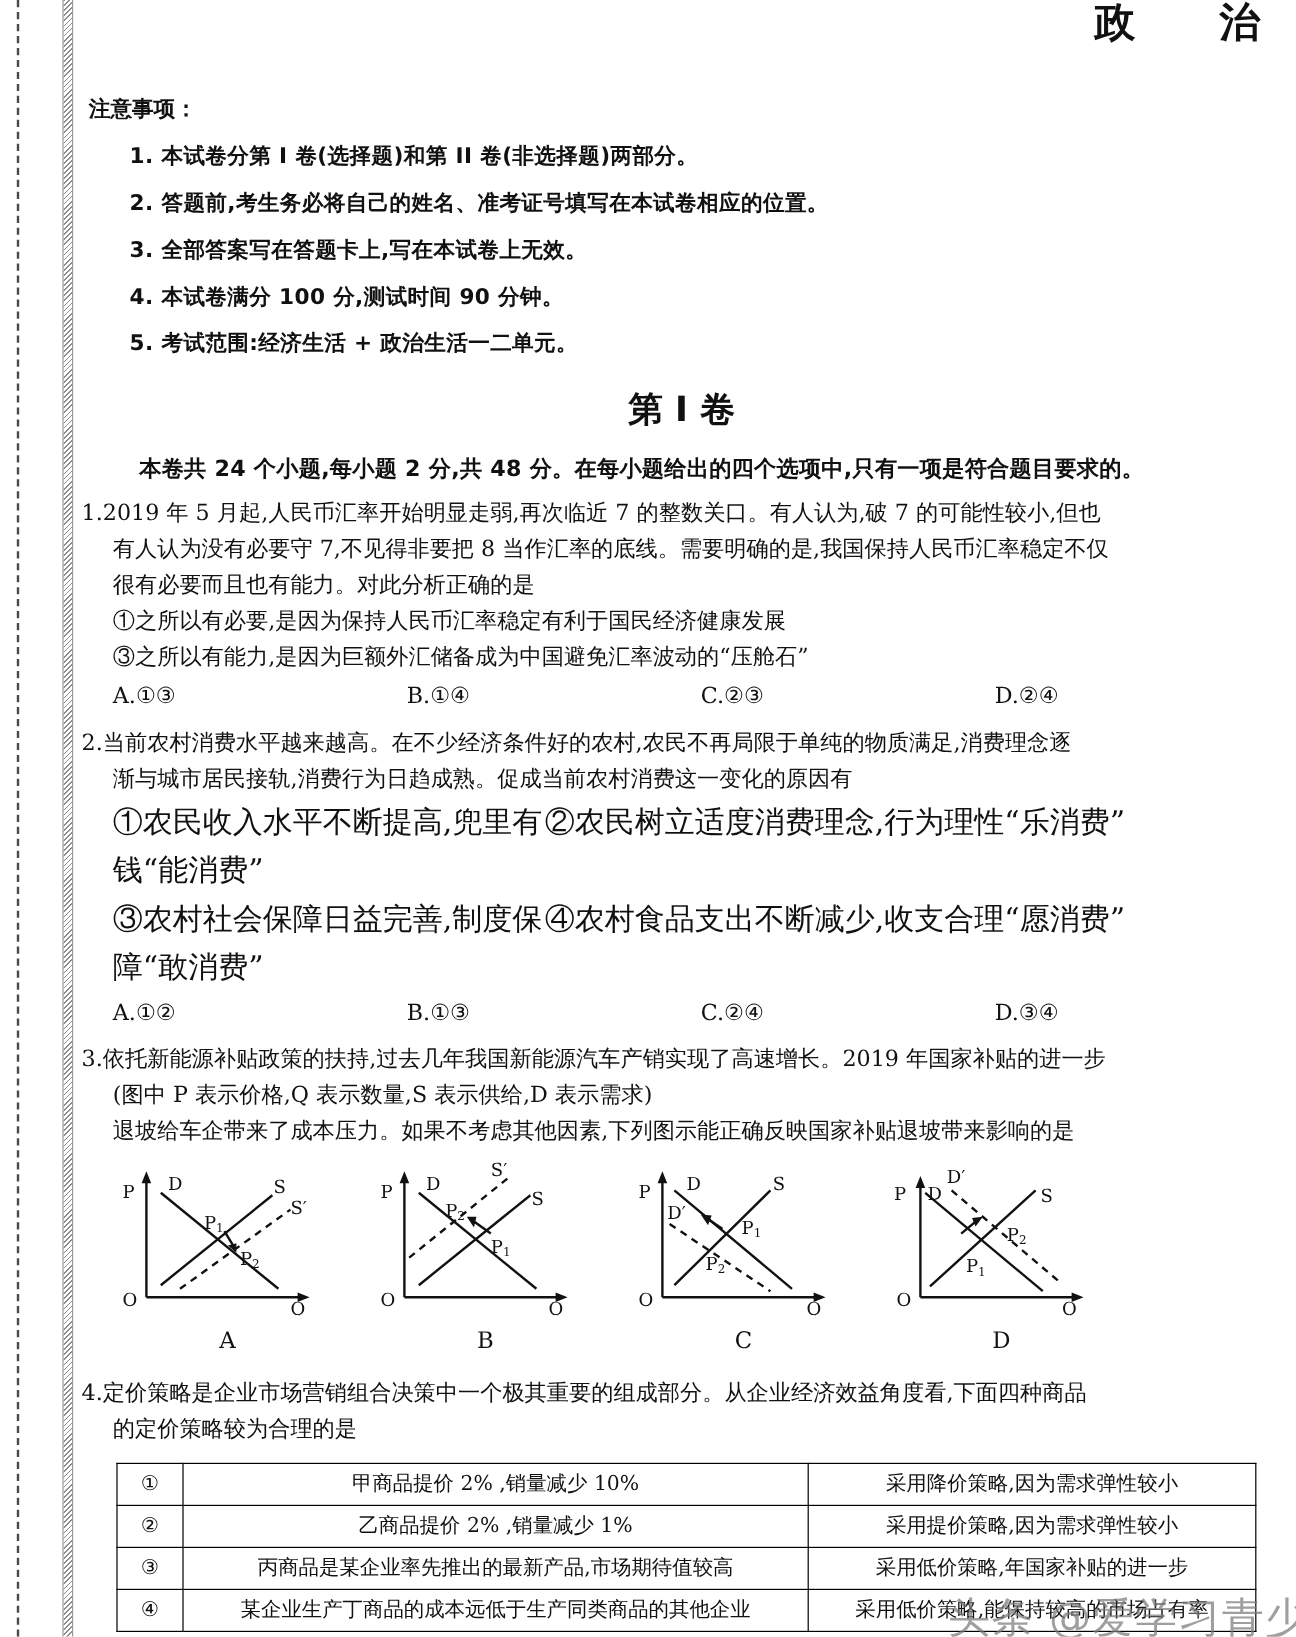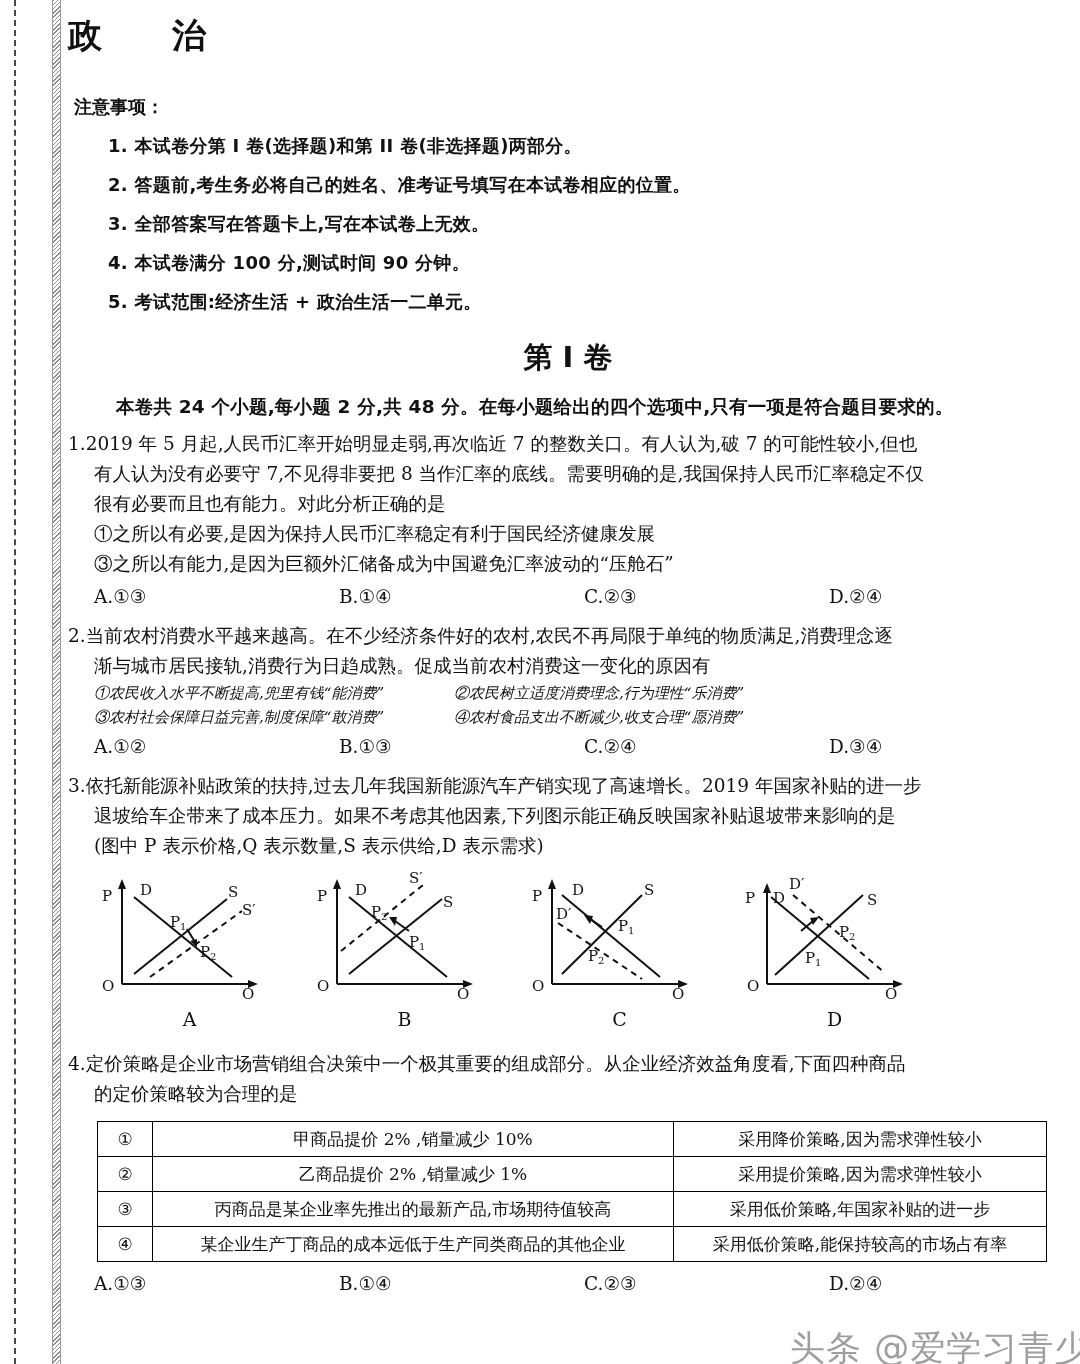--- a/index.html
+++ b/index.html
@@ -43,25 +43,25 @@
   
   .page {
     position: absolute;
     left: 68px;
     top: 0;
     width: 1000px;
     height: 1364px;
   }
 
   .paper-title {
-    text-align: left;
+    text-align: right;
     font-size: 34px;
     font-weight: bold;
     letter-spacing: 18px;
-    padding-top: 16px;
+    padding-top: 0;
     line-height: 1.15;
     font-family: "DejaVu Sans", "Liberation Sans", sans-serif;
   }
 
   .notice-head {
     margin-top: 40px;
     font-size: 18px;
     font-weight: bold;
     padding-left: 6px;
     font-family: "DejaVu Sans", "Liberation Sans", sans-serif;
@@ -114,22 +114,21 @@
   .q-line {
     padding-left: 26px;
     font-size: 18.5px;
     line-height: 1.62;
   }
 
   .opt-pair-row {
     display: flex;
     padding-left: 26px;
     line-height: 1.62;
-    font-size: 15px;
-    font-style: italic;
+    font-size: 25px;
   }
   .opt-pair-row > div:first-child { width: 360px; flex: 0 0 360px; }
 
   .abcd {
     display: flex;
     padding-left: 26px;
     font-size: 18.5px;
     margin-top: 4px;
     line-height: 1.5;
   }
@@ -237,22 +236,22 @@
       <div>B.①③</div>
       <div>C.②④</div>
       <div>D.③④</div>
     </div>
   </div>
 
   <div class="q">
     <div class="q-stem">
       <span class="qnum">3.</span><span>依托新能源补贴政策的扶持,过去几年我国新能源汽车产销实现了高速增长。2019 年国家补贴的进一步</span>
     </div>
+    <div class="q-line">(图中 P 表示价格,Q 表示数量,S 表示供给,D 表示需求)</div>
     <div class="q-line">退坡给车企带来了成本压力。如果不考虑其他因素,下列图示能正确反映国家补贴退坡带来影响的是</div>
-    <div class="q-line">(图中 P 表示价格,Q 表示数量,S 表示供给,D 表示需求)</div>
 
     <div class="figs">
 
       <div class="fig">
         <svg width="215" height="130" viewBox="0 0 215 130">
           <g stroke="#111" stroke-width="2" fill="none">
             <line x1="40" y1="115" x2="40" y2="18"></line>
             <polygon points="40,10 36,20 44,20" fill="#111" stroke="none"></polygon>
             <line x1="40" y1="115" x2="168" y2="115"></line>
             <polygon points="176,115 166,111 166,119" fill="#111" stroke="none"></polygon>

